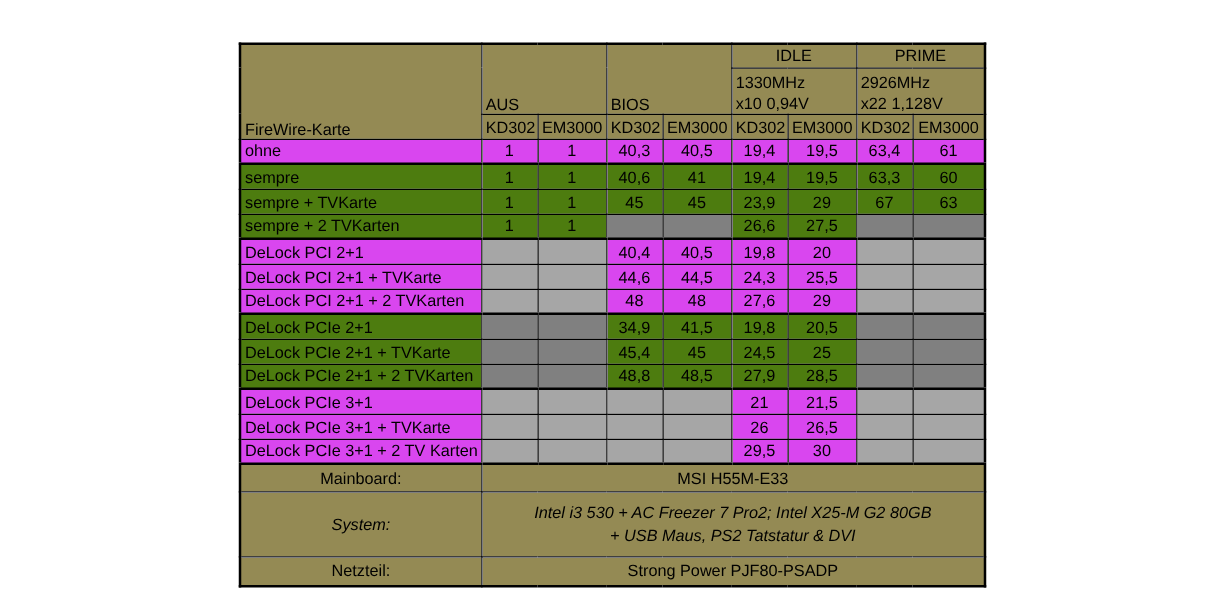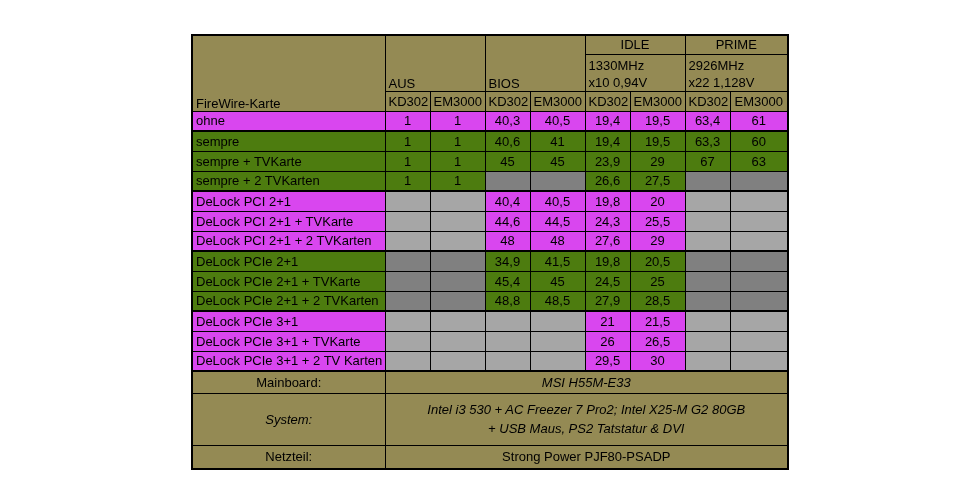--- a/index.html
+++ b/index.html
@@ -94,21 +94,21 @@
     vertical-align: middle;
   }
   td.fvalue {
     text-align: center;
     vertical-align: middle;
     font-weight: bold;
   }
   tr.f-main { height: 22px; }
   tr.f-sys  { height: 52px; font-style: italic; }
   tr.f-net  { height: 24px; }
-  .v-main { font-size: 16px; font-style: italic; }
+  .v-main { font-size: 16px; }
   .v-sys  { font-size: 13.5px; line-height: 19px; margin-left: 25px; }
   .v-net  { font-size: 17px; }
 </style>
 </head>
 <body>
 
 <div id="stage">
   <table class="fw">
     <colgroup>
       <col style="width:193px">

